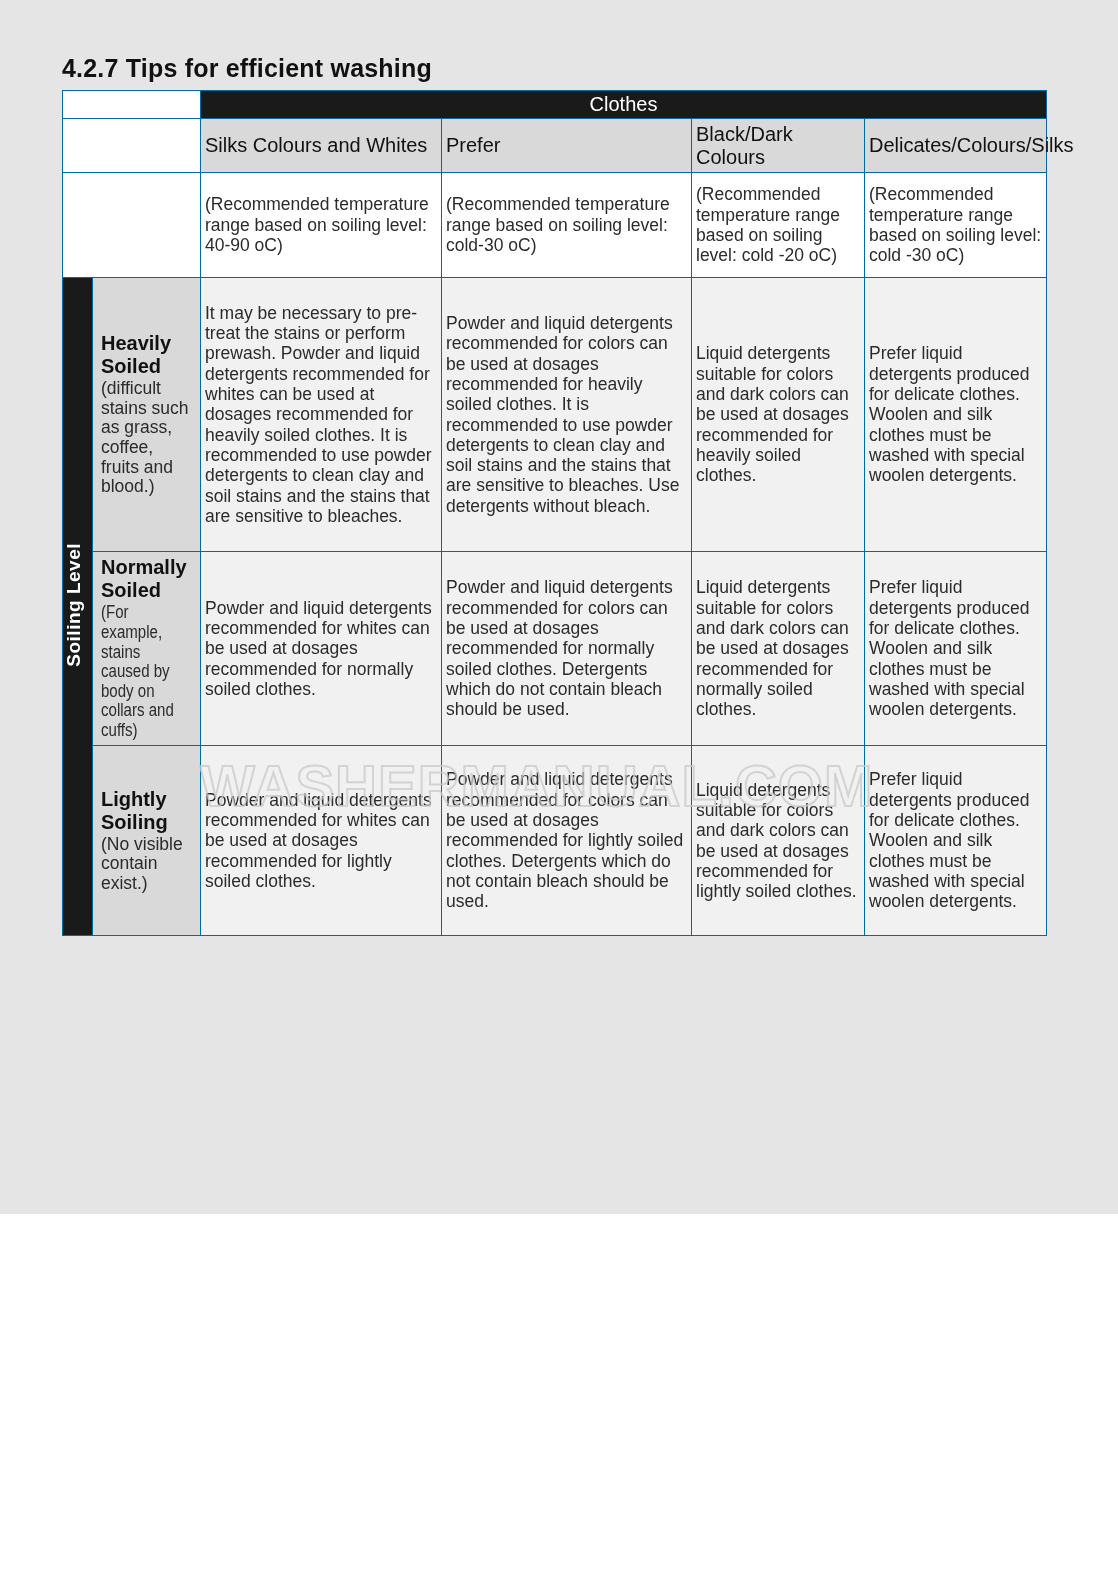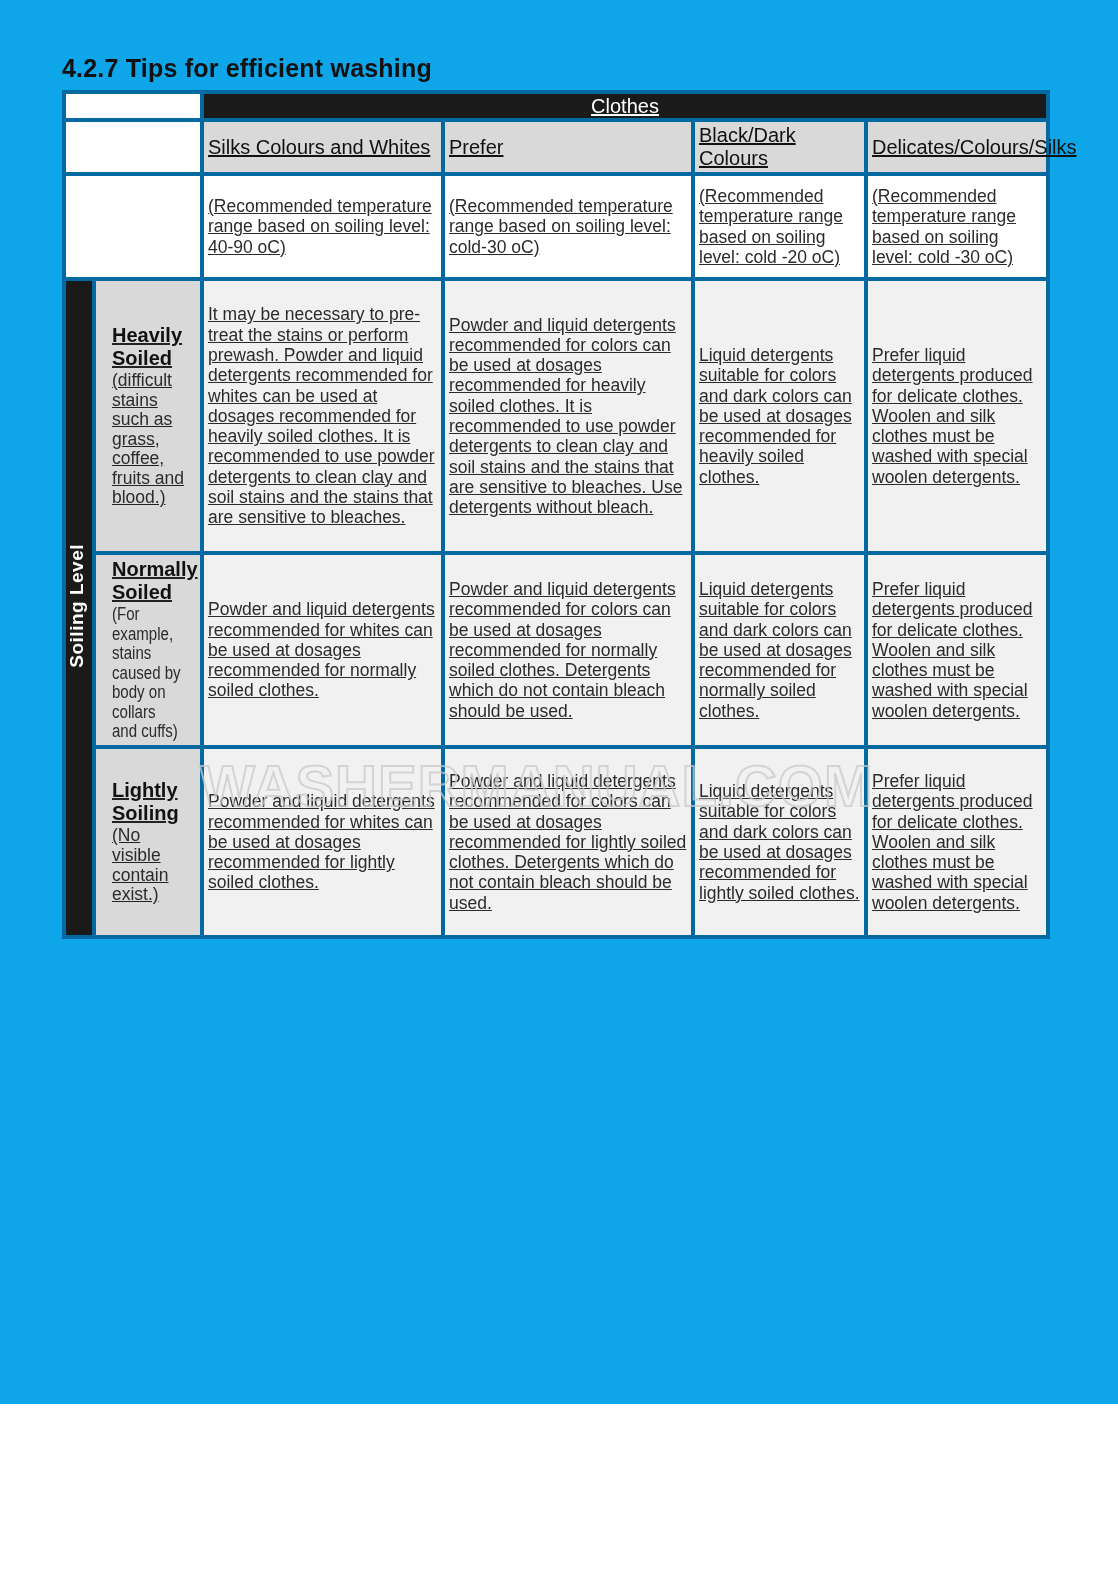--- a/index.html
+++ b/index.html
@@ -1,21 +1,21 @@
 <!DOCTYPE html>
 <html><head>
 <meta charset="utf-8">
 <style>
   * { margin: 0; padding: 0; box-sizing: border-box; }
   html, body { background: #fff; }
   .page {
     position: relative;
     width: 1118px;
-    height: 1404px;
-    background: #0ea5e9;
+    height: 1214px;
+    background: #e5e5e5;
     font-family: "Liberation Sans", sans-serif;
     color: #222;
     overflow: hidden;
   }
   .doc-title {
     position: absolute;
     left: 62px;
     top: 54px;
     font-size: 25px;
     font-weight: bold;
@@ -24,25 +24,24 @@
   }
   table.tips {
     position: absolute;
     left: 62px;
     top: 90px;
     width: 984px;
     border-collapse: collapse;
     table-layout: fixed;
   }
   table.tips td, table.tips th {
-    border: 4px solid #0369a1;
+    border: 1px solid #0369a1;
     vertical-align: middle;
     text-align: left;
     font-weight: normal;
-    text-decoration: underline;
   }
   td.blank { border: none; background: #fff; }
   .clothes-band {
     background: #1a1a1a;
     color: #fff;
     font-weight: bold;
     font-size: 20px;
     text-align: center !important;
     height: 28px;
     vertical-align: middle;
@@ -76,21 +75,21 @@
     writing-mode: vertical-rl;
     transform: rotate(180deg);
     color: #fff;
     font-weight: bold;
     font-size: 19px;
     letter-spacing: 0.5px;
     white-space: nowrap;
   }
   .rowlabel {
     background: #d9d9d9;
-    padding: 2px 16px;
+    padding: 2px 8px;
     line-height: 1.12;
     vertical-align: middle;
   }
   .rl-title { font-weight: bold; font-size: 20px; color: #111; line-height: 1.15; }
   .rl-sub { font-size: 17.5px; color: #2b2b2b; margin-top: 1px; }
   .rl-sub.condensed {
     display: inline-block;
     transform: scaleX(0.86);
     transform-origin: left center;
     white-space: normal;

